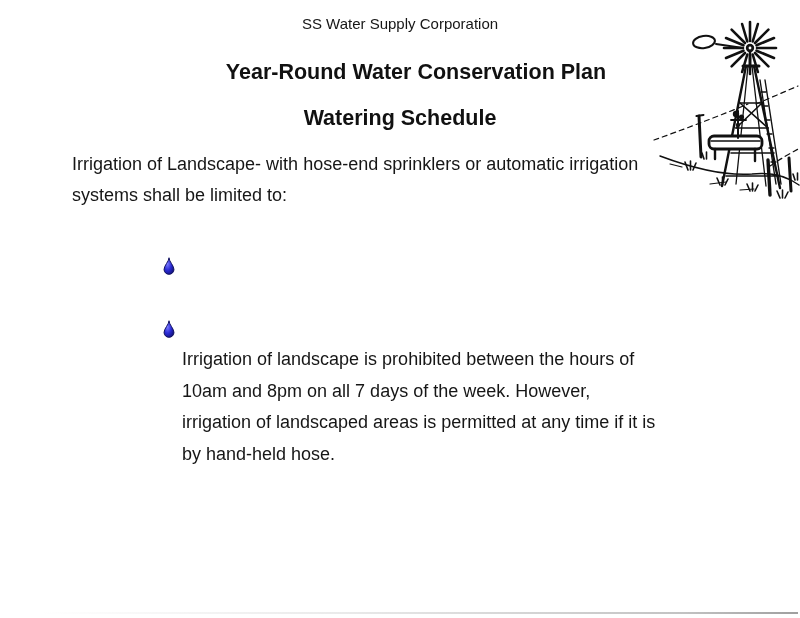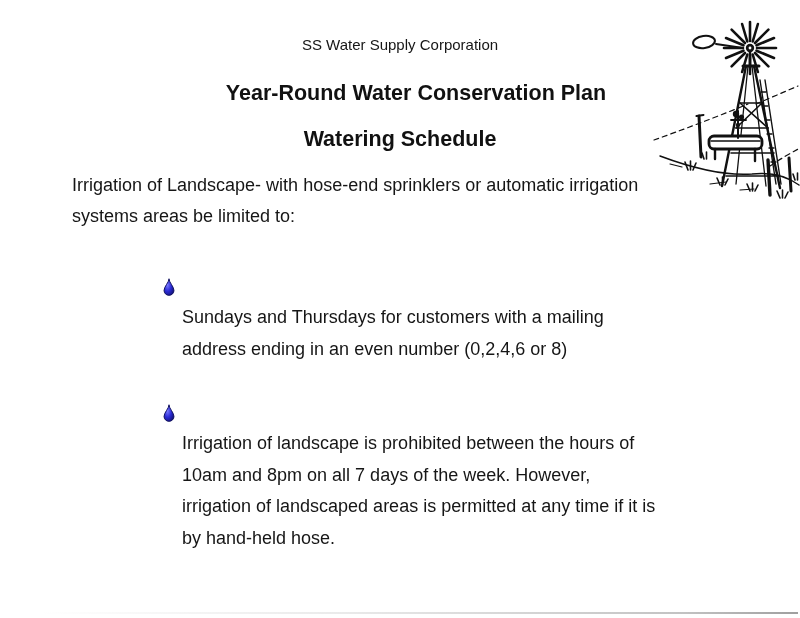--- a/index.html
+++ b/index.html
@@ -6,21 +6,21 @@
   body {
     width: 800px; height: 618px;
     background: #ffffff;
     font-family: "Liberation Sans", sans-serif;
     color: #161616;
     position: relative;
     overflow: hidden;
   }
   .org {
     text-align: center;
-    padding-top: 36px;
+    padding-top: 15px;
     font-size: 15px;
     line-height: 18px;
   }
   .title, .subtitle {
     text-align: center;
     font-size: 21.5px;
     font-weight: bold;
     line-height: 26px;
     color: #111;
   }
@@ -81,31 +81,29 @@
   </defs>
 </svg>
 
 <div class="org">SS Water Supply Corporation</div>
 
 <div class="title">Year-Round Water Conservation Plan</div>
 
 <div class="subtitle">Watering Schedule</div>
 
 <div class="intro">Irrigation of Landscape- with hose-end sprinklers or automatic irrigation
-systems areas be limited to:</div>
+systems shall be limited to:</div>
 
 <ul class="rules">
   <li class="rule">
     <span class="drop">
       <svg viewBox="0 0 24 32" width="14" height="19">
         <path d="M12 1 C12 7 3.5 14.5 3.5 21 a8.5 8.5 0 0 0 17 0 C20.5 14.5 12 7 12 1 Z" fill="url(#dropGrad)" stroke="#0c0c5a" stroke-width="1.6"></path>
       </svg>
     </span>
-    <span>Sundays and Thursdays for customers with a mailing
-address ending in an even number (0,2,4,6 or 8)</span>
   </li>
   <li class="rule">
     <span class="drop">
       <svg viewBox="0 0 24 32" width="14" height="19">
         <path d="M12 1 C12 7 3.5 14.5 3.5 21 a8.5 8.5 0 0 0 17 0 C20.5 14.5 12 7 12 1 Z" fill="url(#dropGrad)" stroke="#0c0c5a" stroke-width="1.6"></path>
       </svg>
     </span>
     <span>Irrigation of landscape is prohibited between the hours of
 10am and 8pm on all 7 days of the week.  However,
 irrigation of landscaped areas is permitted at any time if it is

